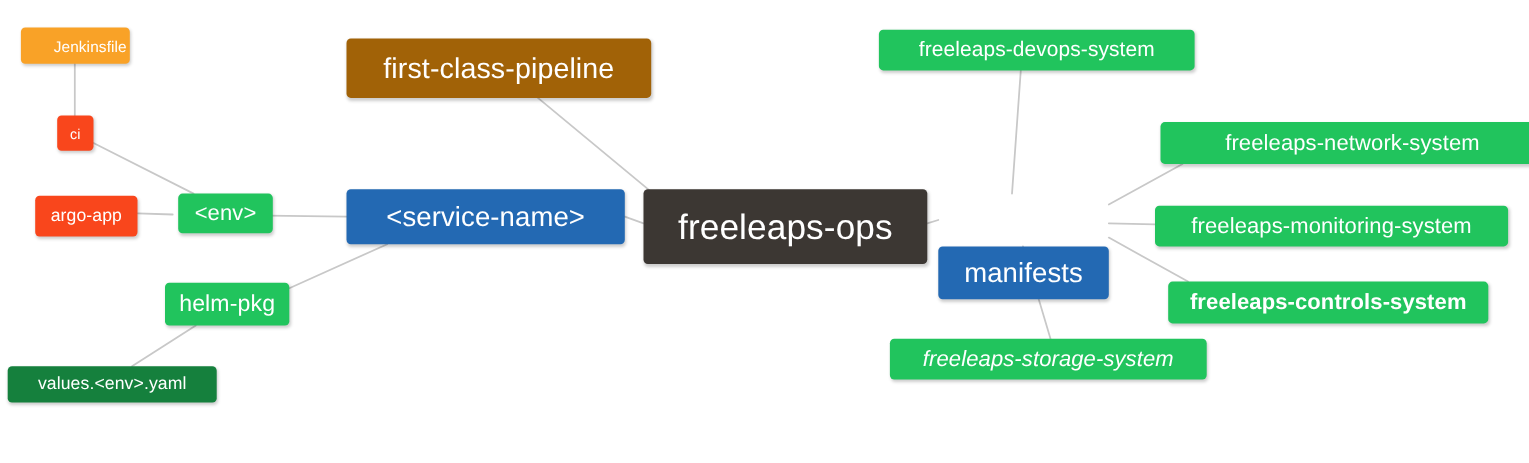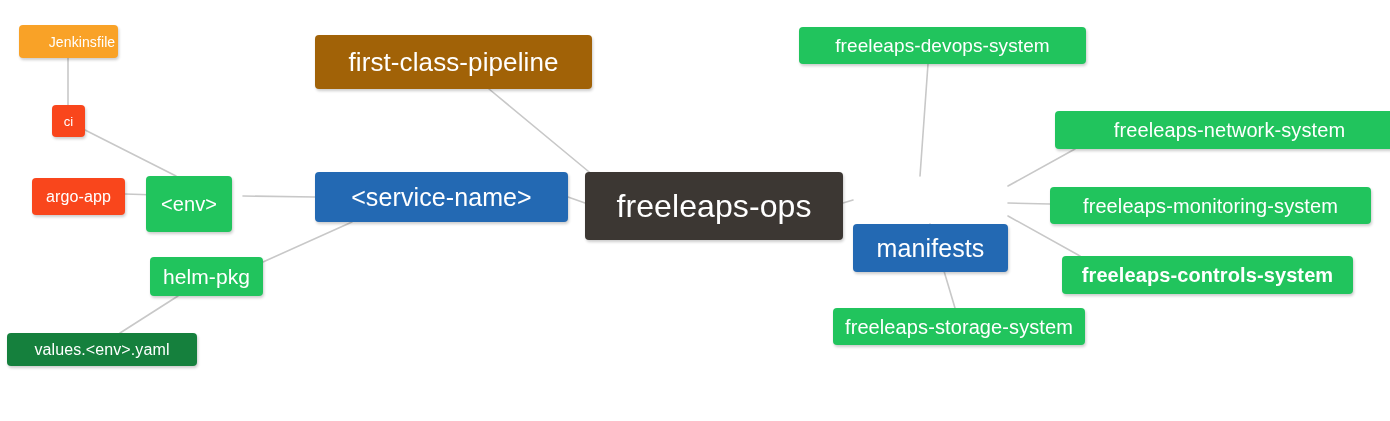--- a/index.html
+++ b/index.html
@@ -69,21 +69,21 @@
   <div id="node-layer">
       <div class="node" style="left: 585px; top: 172px; width: 258px; height: 68px; background: rgb(60, 55, 51); font-size: 32px;">
         <span class="node-label">freeleaps-ops</span>
       </div>
       <div class="node" style="left: 315px; top: 35px; width: 277px; height: 54px; background: #a16207; font-size: 26px;">
         <span class="node-label">first-class-pipeline</span>
       </div>
       <div class="node" style="left: 315px; top: 172px; width: 253px; height: 50px; background: rgb(35, 105, 179); font-size: 25px;">
         <span class="node-label">&lt;service-name&gt;</span>
       </div>
-      <div class="node" style="left: 146px; top: 176px; width: 86px; height: 56px; background: rgb(33, 196, 93); font-size: 20px;">
+      <div class="node" style="left: 162px; top: 176px; width: 86px; height: 36px; background: rgb(33, 196, 93); font-size: 20px;">
         <span class="node-label">&lt;env&gt;</span>
       </div>
       <div class="node" style="left: 52px; top: 105px; width: 33px; height: 32px; background: rgb(249, 70, 28); font-size: 13px;">
         <span class="node-label">ci</span>
       </div>
       <div class="node" style="left: 19px; top: 25px; width: 99px; height: 33px; background: rgb(249, 162, 39); font-size: 14px; padding-left: 37px;">
         <span class="node-label">Jenkinsfile</span>
       </div>
       <div class="node" style="left: 32px; top: 178px; width: 93px; height: 37px; background: rgb(249, 70, 28); font-size: 16px;">
         <span class="node-label">argo-app</span>
@@ -102,17 +102,17 @@
       </div>
       <div class="node" style="left: 1055px; top: 111px; width: 349px; height: 38px; background: rgb(33, 196, 93); font-size: 20px;">
         <span class="node-label">freeleaps-network-system</span>
       </div>
       <div class="node" style="left: 1050px; top: 187px; width: 321px; height: 37px; background: rgb(33, 196, 93); font-size: 20px;">
         <span class="node-label">freeleaps-monitoring-system</span>
       </div>
       <div class="node" style="left: 1062px; top: 256px; width: 291px; height: 38px; background: rgb(33, 196, 93); font-size: 20px; font-weight: bold;">
         <span class="node-label">freeleaps-controls-system</span>
       </div>
-      <div class="node" style="left: 833px; top: 308px; width: 252px; height: 37px; background: rgb(33, 196, 93); font-size: 20px;">
+      <div class="node" style="left: 809px; top: 308px; width: 288px; height: 37px; background: rgb(33, 196, 93); font-size: 20px; font-style: italic;">
         <span class="node-label">freeleaps-storage-system</span>
       </div>
     </div>
 </div>
 
 </body></html>

